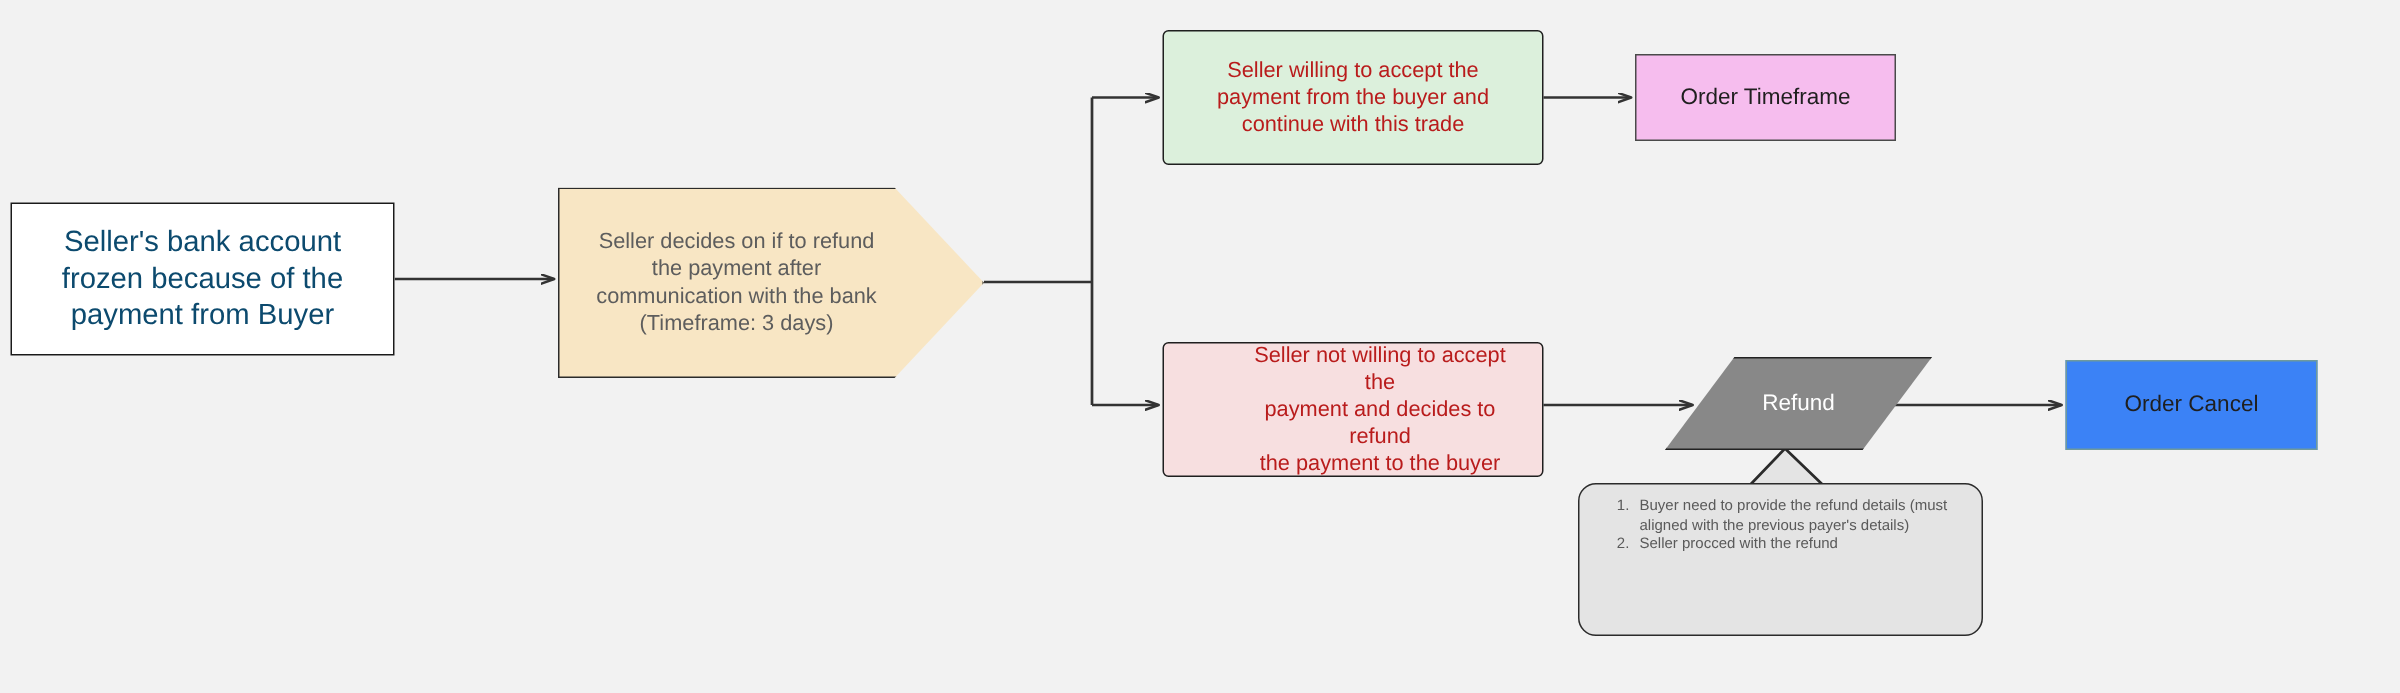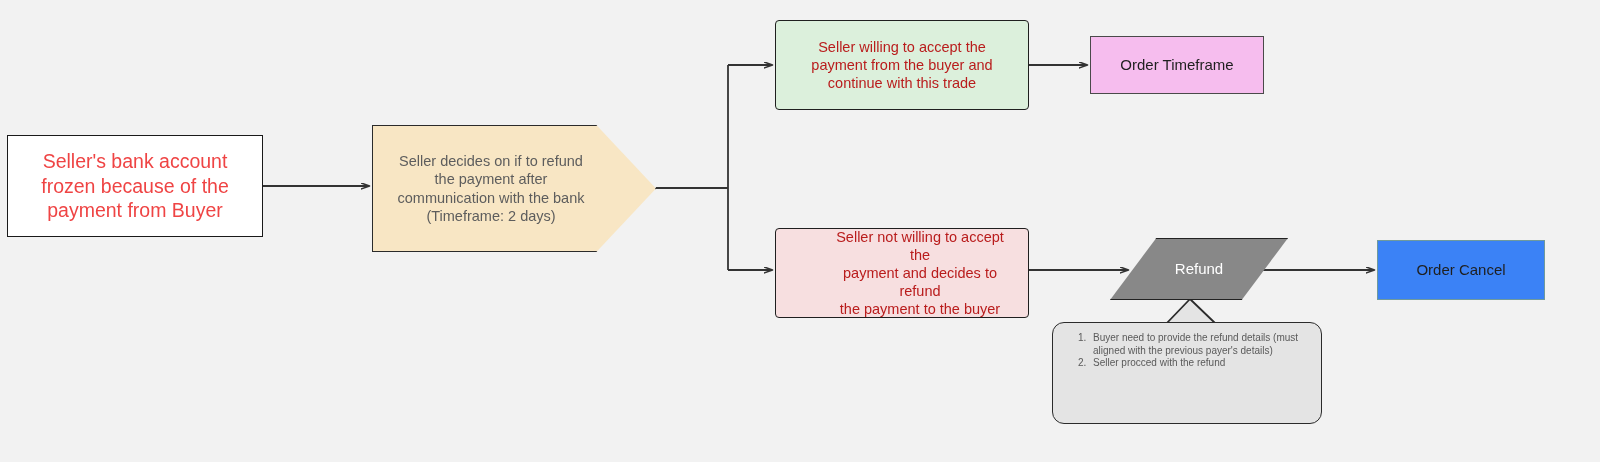--- a/index.html
+++ b/index.html
@@ -41,21 +41,21 @@
     line-height: 1.25;
     white-space: pre-line;
   }
 
   
   #node-start {
     left: 7px; top: 135px;
     width: 256px; height: 102px;
     background: #ffffff;
     border: 1.6px solid #1a1a1a;
-    color: #ef4444;
+    color: #0c4a6e;
     font-size: 19.5px;
   }
 
   
   #node-decision {
     left: 372px; top: 125px;
     width: 284px; height: 127px;
     color: #5d5d5d;
     font-size: 14.5px;
   }
@@ -187,21 +187,21 @@
     <span class="label">Seller's bank account
 frozen because of the
 payment from Buyer</span>
   </div>
 
   <div class="node" id="node-decision">
     <span class="flagbg"></span>
     <span class="label">Seller decides on if to refund
 the payment after
 communication with the bank
-(Timeframe: 2 days)</span>
+(Timeframe: 3 days)</span>
   </div>
 
   <div class="node rounded-node" id="node-accept">
     <span class="label">Seller willing to accept the
 payment from the buyer and
 continue with this trade</span>
   </div>
 
   <div class="node rounded-node" id="node-refuse">
     <span class="label">Seller not willing to accept the

